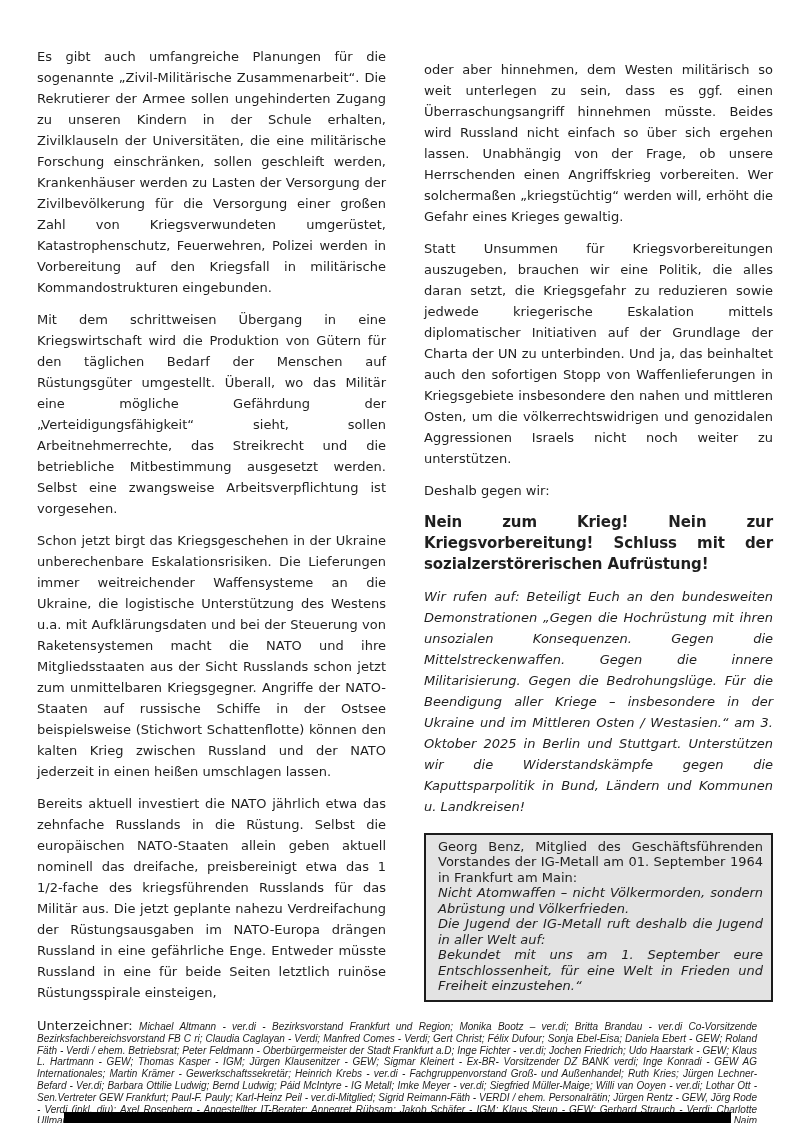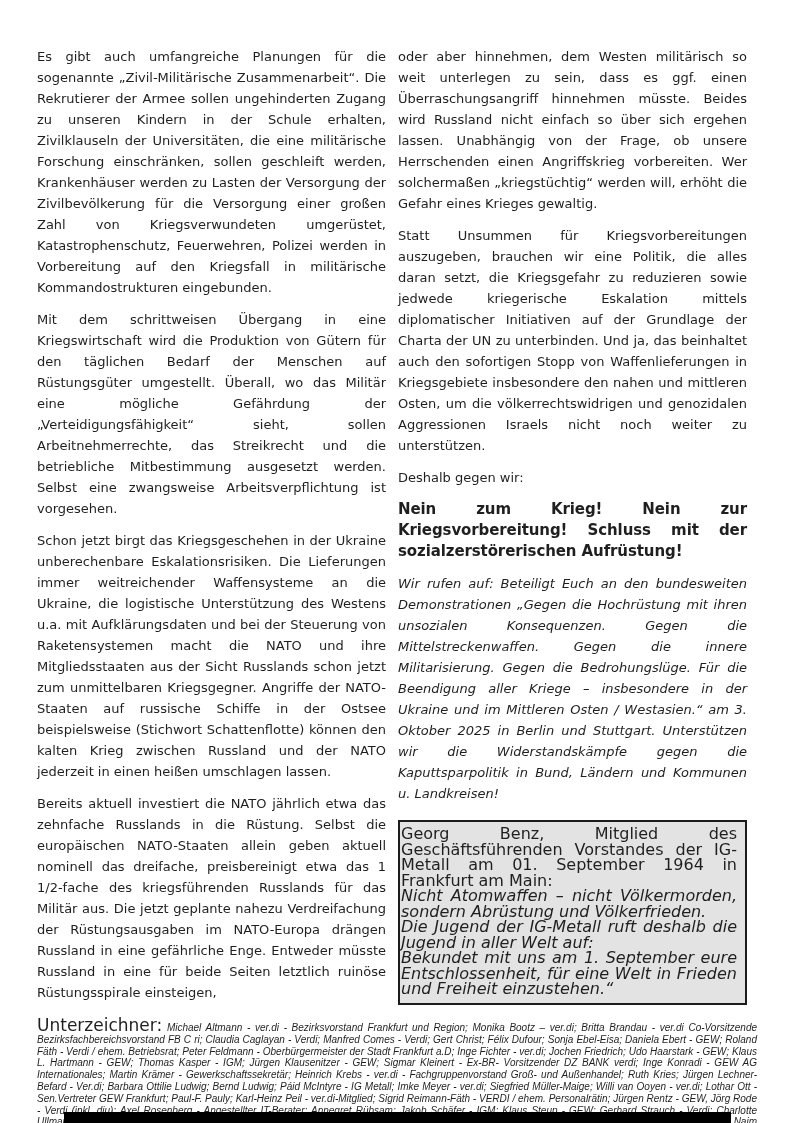--- a/index.html
+++ b/index.html
@@ -9,59 +9,59 @@
     height: 1123px;
     background: #ffffff;
     color: #1f1f1f;
     font-family: "DejaVu Sans", sans-serif;
     box-sizing: border-box;
     padding: 46px 37px 0 37px;
     overflow: hidden;
   }
   .columns {
     display: flex;
-    gap: 12px;
-    align-items: flex-start;
+    gap: 38px;
+    align-items: center;
     min-height: 880px;
   }
   .col {
     flex: 0 0 349px;
     width: 349px;
     font-size: 13px;
     line-height: 21px;
     text-align: justify;
   }
   .col p { margin: 0 0 11px 0; }
   .slogan {
     font-weight: bold;
     font-size: 15px;
     letter-spacing: -0.1px;
     line-height: 21px;
   }
   .call { font-style: italic; }
   .quote-box {
     background: #e3e3e3;
     border: 2px solid #1c1c1c;
-    padding: 4px 8px 6px 1px;
-    font-size: 16px;
+    padding: 4px 8px 6px 12px;
+    font-size: 13px;
     line-height: 15.5px;
     text-align: justify;
     margin-top: 16px;
   }
   .quote-line { font-style: italic; }
   .signatories {
     margin-top: 6px;
     font-family: "Liberation Sans", sans-serif;
     font-size: 10px;
     line-height: 11.8px;
     text-align: justify;
   }
   .signatories .label {
     font-family: "DejaVu Sans", sans-serif;
-    font-size: 17px;
+    font-size: 13px;
     font-style: normal;
   }
   .signatories .names { font-style: italic; }
   .bottom-bar {
     position: absolute;
     left: 64px;
     right: 63px;
     bottom: 0;
     height: 11px;
     background: #000000;

